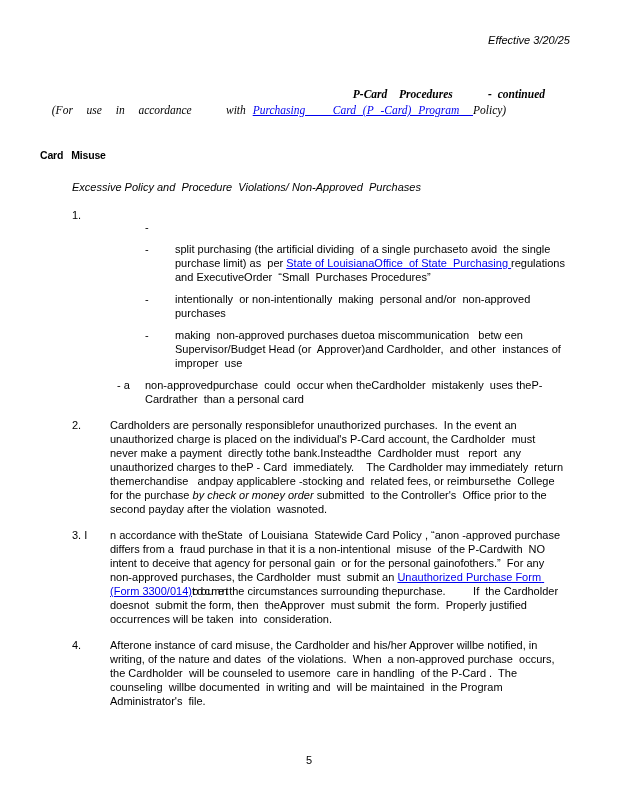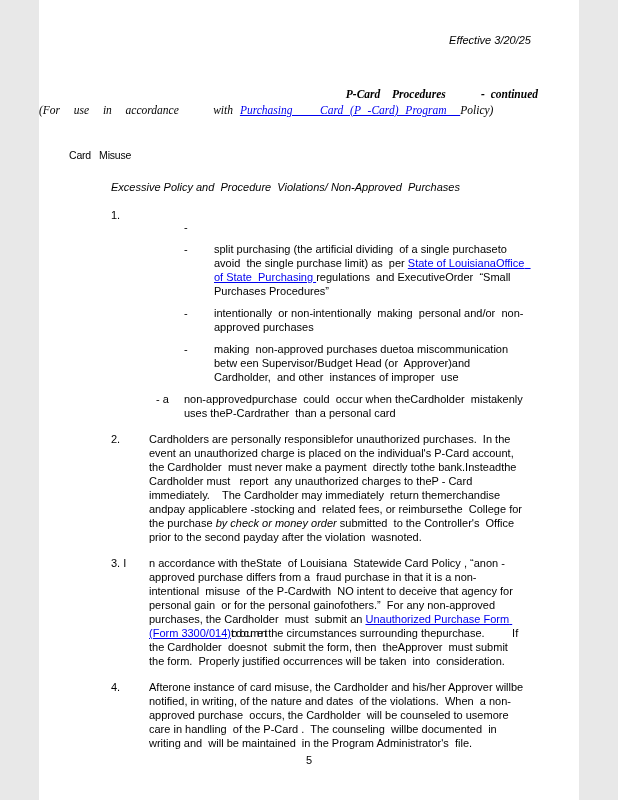--- a/index.html
+++ b/index.html
@@ -1,34 +1,34 @@
 <!DOCTYPE html>
 <html><head>
 <meta charset="utf-8">
 <style>
   html,body{margin:0;padding:0;background:#e8e8e8}
   .page{
-    width:540px;height:800px;position:relative;background:#ffffff;
+    width:618px;height:800px;position:relative;background:#ffffff;
     font-family:"Liberation Sans",sans-serif;font-size:11px;color:#000;
     margin:0 auto;overflow:hidden;
   }
   .t,.pre{white-space:pre-wrap}
   .date{margin-top:33px;padding-right:48px;text-align:right;font-style:italic;line-height:14px;font-size:11px}
   .titleblock{margin-top:41px}
   .title1{
-    text-align:right;padding-right:41px;
+    text-align:right;padding-right:73px;
     font-family:"Liberation Serif",serif;font-style:italic;font-weight:bold;
     font-size:11.5px;line-height:13px;word-spacing:3px;white-space:pre-wrap
   }
   .title2{
-    text-align:left;padding-right:60px;margin-top:3px;
+    text-align:center;padding-right:60px;margin-top:3px;
     font-family:"Liberation Serif",serif;font-style:italic;
     font-size:11.5px;line-height:13px;word-spacing:4px;white-space:pre-wrap
   }
-  .h1{margin-top:31px;padding-left:30px;font-weight:normal;font-size:10.5px;letter-spacing:-0.2px;line-height:14px;white-space:pre-wrap}
+  .h1{margin-top:31px;padding-left:40px;font-weight:bold;font-size:10.5px;letter-spacing:-0.2px;line-height:14px;white-space:pre-wrap}
   .h2{margin-top:18px;padding-left:72px;font-style:italic;font-size:11px;line-height:14px;white-space:pre-wrap}
   .list{margin-top:14px;padding:0 53px 0 72px}
   .item{display:flex;margin-bottom:12px}
   .num{width:38px;flex:none;line-height:14px;white-space:pre-wrap}
   .ibody{flex:1;min-width:0}
   .t{line-height:14px}
   .bullets{margin-top:12px}
   .bullet{display:flex;margin-bottom:8px}
   .bullet:last-child{margin-bottom:0}
   .dash{margin-left:35px;width:30px;flex:none;line-height:14px;white-space:pre-wrap}

